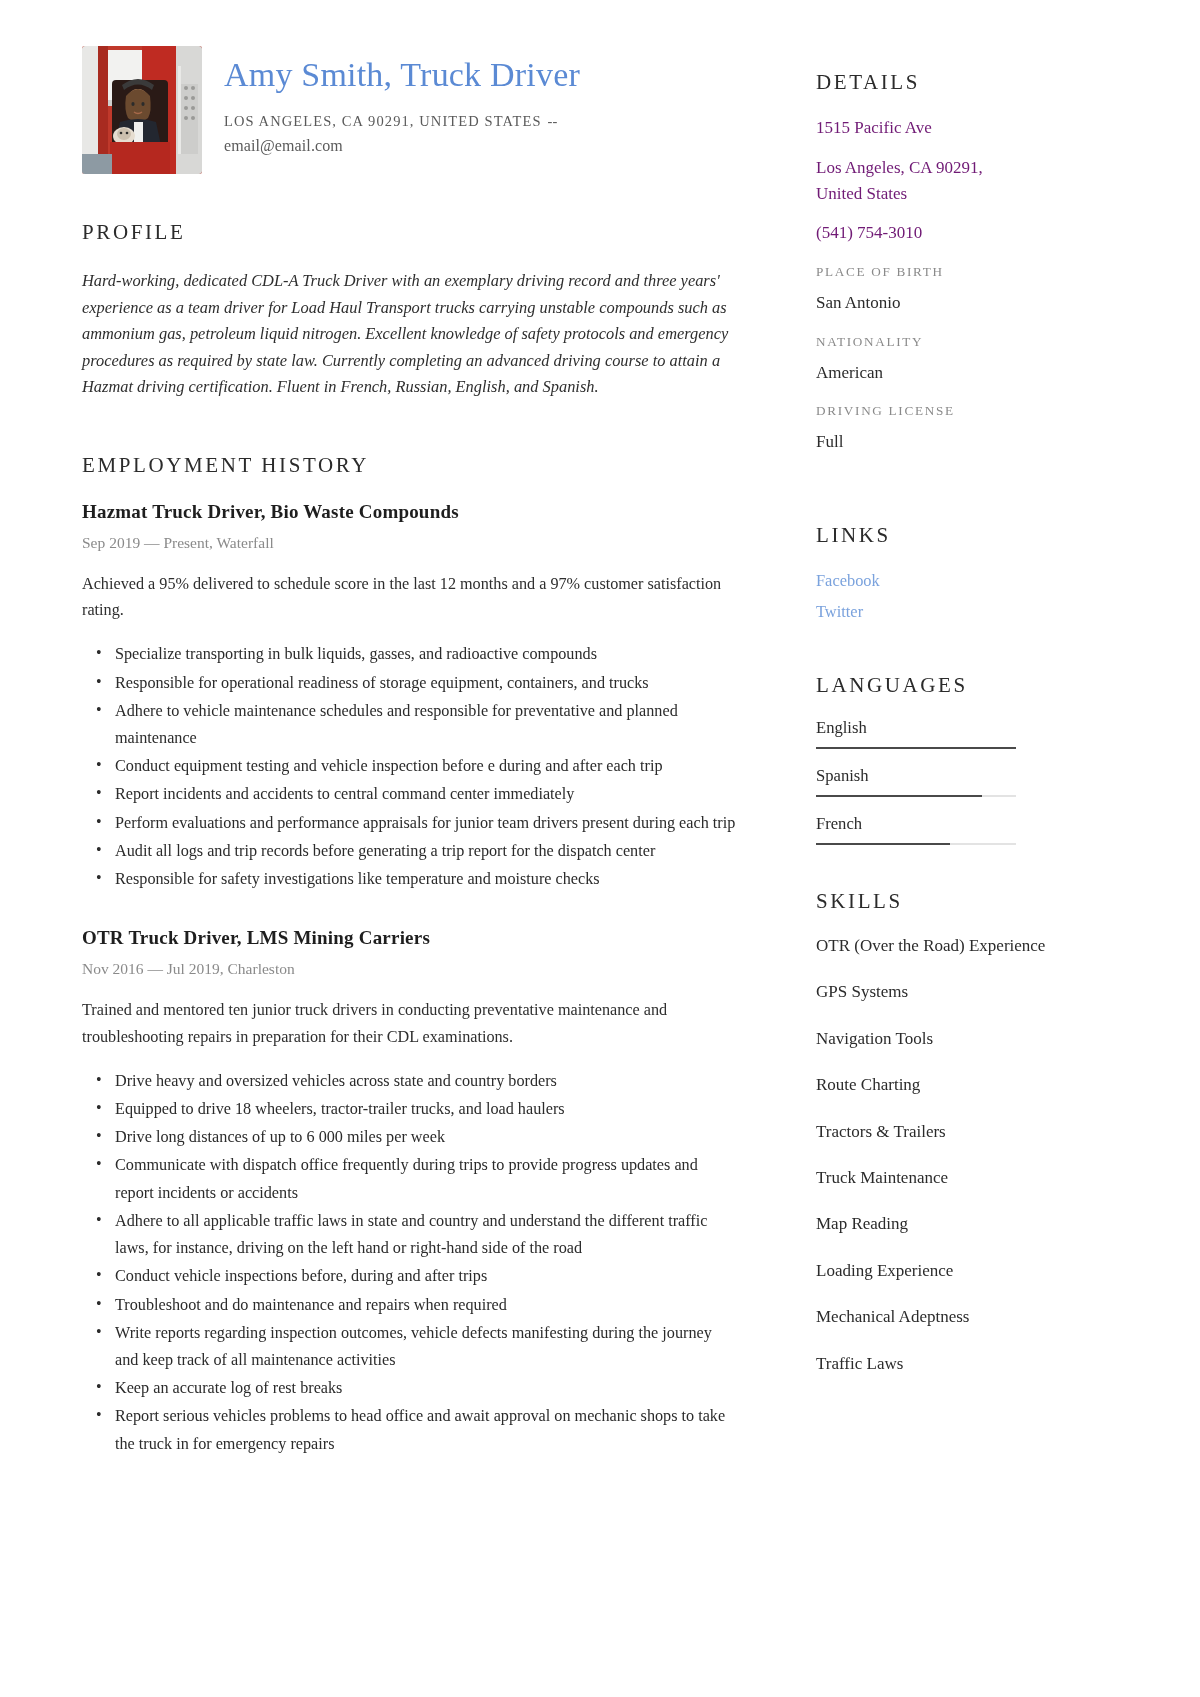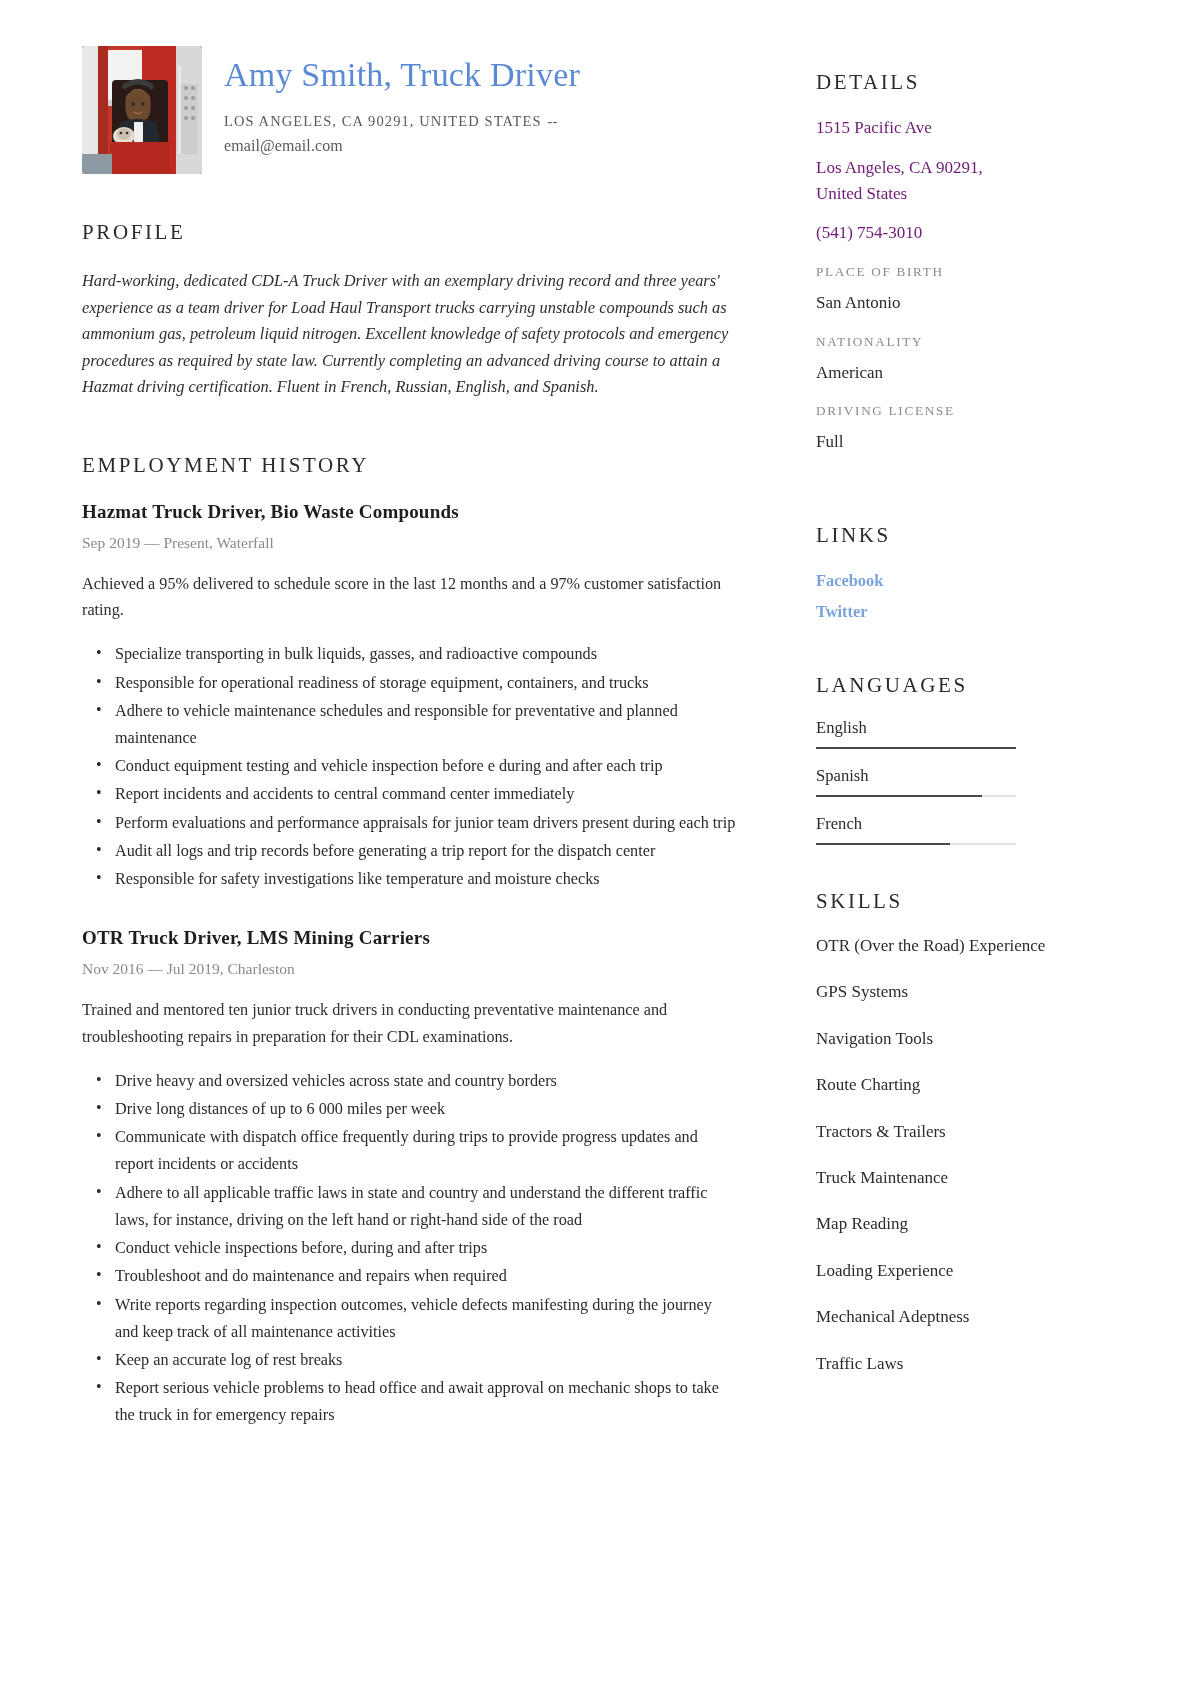--- a/index.html
+++ b/index.html
@@ -172,21 +172,20 @@
   .links-block { margin-bottom: 48px; }
   .lang-block { margin-bottom: 44px; }
 
   .link-item {
     display: block;
     font-size: 16.4px;
     color: #7aa2dd;
     text-decoration: none;
     line-height: 1.55;
     margin-bottom: 6px;
-    font-weight: bold;
   }
 
   .lang-item { margin-bottom: 17px; }
   .lang-name {
     font-size: 16.6px;
     color: #2b2b2b;
     margin-bottom: 9px;
   }
   .lang-bar {
     position: relative;
@@ -283,28 +282,29 @@
       <li>Responsible for safety investigations like temperature and moisture checks</li>
     </ul>
 
     <div class="job">
       <div class="job-title">OTR Truck Driver, LMS Mining Carriers</div>
       <div class="job-meta">Nov 2016 — Jul 2019, Charleston</div>
       <div class="job-desc">Trained and mentored ten junior truck drivers in conducting preventative maintenance and troubleshooting repairs in preparation for their CDL examinations.</div>
     </div>
     <ul class="bullets">
       <li>Drive heavy and oversized vehicles across state and country borders</li>
+      <li>Equipped to drive 18 wheelers, tractor-trailer trucks, and load haulers</li>
       <li>Drive long distances of up to 6 000 miles per week</li>
       <li>Communicate with dispatch office frequently during trips to provide progress updates and report incidents or accidents</li>
       <li>Adhere to all applicable traffic laws in state and country and understand the different traffic laws, for instance, driving on the left hand or right-hand side of the road</li>
       <li>Conduct vehicle inspections before, during and after trips</li>
       <li>Troubleshoot and do maintenance and repairs when required</li>
       <li>Write reports regarding inspection outcomes, vehicle defects manifesting during the journey and keep track of all maintenance activities</li>
       <li>Keep an accurate log of rest breaks</li>
-      <li>Report serious vehicle problems to head office and await approval on mechanic shops to take the truck in for emergency repairs</li>
+      <li>Report serious vehicles problems to head office and await approval on mechanic shops to take the truck in for emergency repairs</li>
     </ul>
 
   </div>
 
   <div class="side-col">
 
     <div class="details-block">
       <h2 class="side-title">DETAILS</h2>
       <div class="side-text">1515 Pacific Ave</div>
       <div class="side-text">

